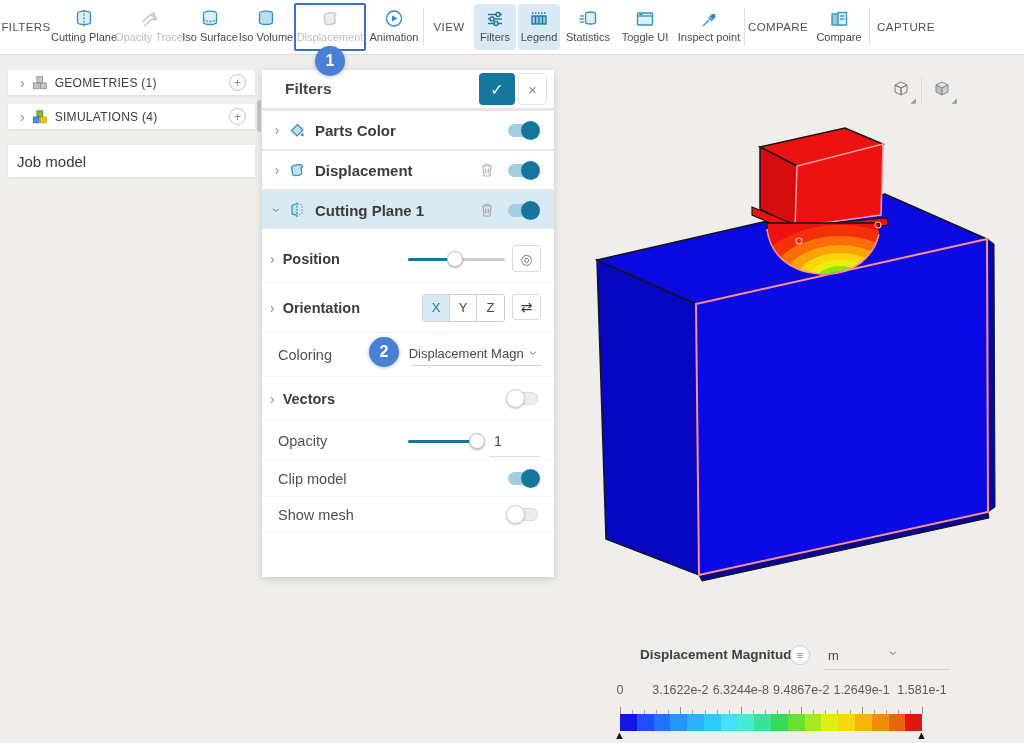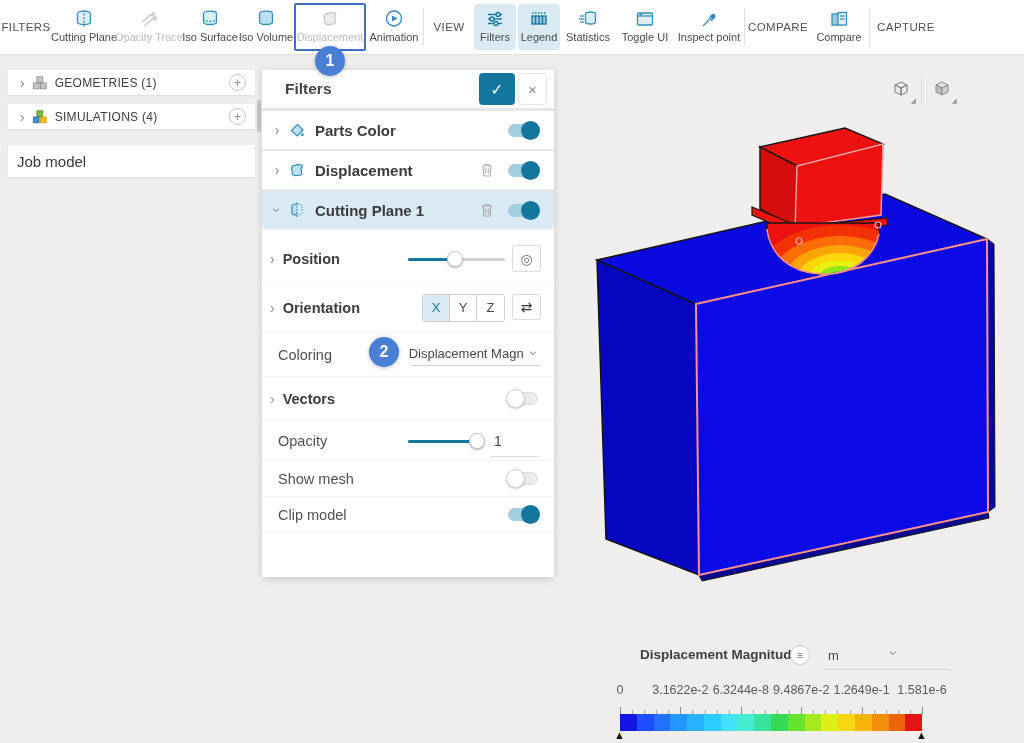--- a/index.html
+++ b/index.html
@@ -312,21 +312,21 @@
   <div class="legend-unit">m</div>
   <span class="legend-unit-chev chev rot90">›</span>
   <div class="legend-unit-line"></div>
 
   <div class="legend-labels">
     <span style="left:0%">0</span>
     <span style="left:20%">3.1622e-2</span>
     <span style="left:40%">6.3244e-8</span>
     <span style="left:60%">9.4867e-2</span>
     <span style="left:80%">1.2649e-1</span>
-    <span style="left:100%">1.581e-6</span>
+    <span style="left:100%">1.581e-1</span>
   </div>
   <div class="legend-tickmarks">
       <span class="cb-tick cb-tick-major" style="left: 0%;"></span>
       <span class="cb-tick" style="left: 4%;"></span>
       <span class="cb-tick" style="left: 8%;"></span>
       <span class="cb-tick" style="left: 12%;"></span>
       <span class="cb-tick" style="left: 16%;"></span>
       <span class="cb-tick cb-tick-major" style="left: 20%;"></span>
       <span class="cb-tick" style="left: 24%;"></span>
       <span class="cb-tick" style="left: 28%;"></span>
@@ -496,29 +496,29 @@
       <span class="c-lab">Opacity</span>
       <div class="slider" style="left:146px; width:70px;">
         <span class="fill" style="width:100%"></span>
         <span class="knob" style="left:calc(100% - 9px)"></span>
       </div>
       <span class="op-val">1</span>
       <span class="op-underline"></span>
     </div>
 
     <div class="c-row h36">
+      <span class="c-lab">Clip model</span>
+      <span class="toggle on">
+          <span class="t-knob"></span>
+        </span>
+    </div>
+
+    <div class="c-row h36">
       <span class="c-lab">Show mesh</span>
       <span class="toggle off">
           <span class="t-knob"></span>
         </span>
     </div>
 
-    <div class="c-row h36">
-      <span class="c-lab">Clip model</span>
-      <span class="toggle on">
-          <span class="t-knob"></span>
-        </span>
-    </div>
-
   </div>
 
   <span class="step-badge badge-2" style="position:absolute;">2</span>
 </section>
 
 </body></html>

